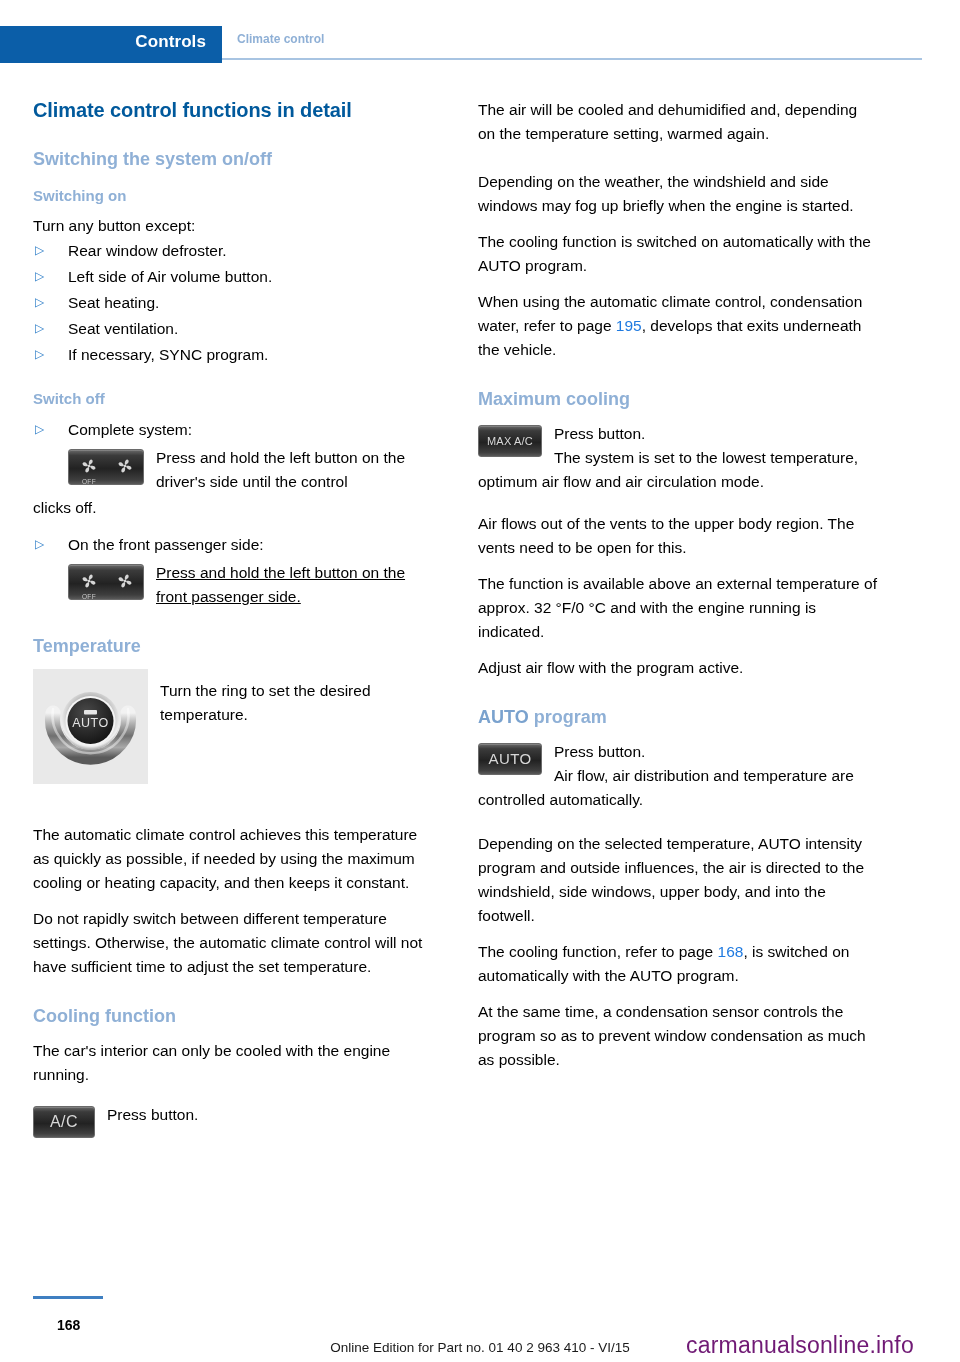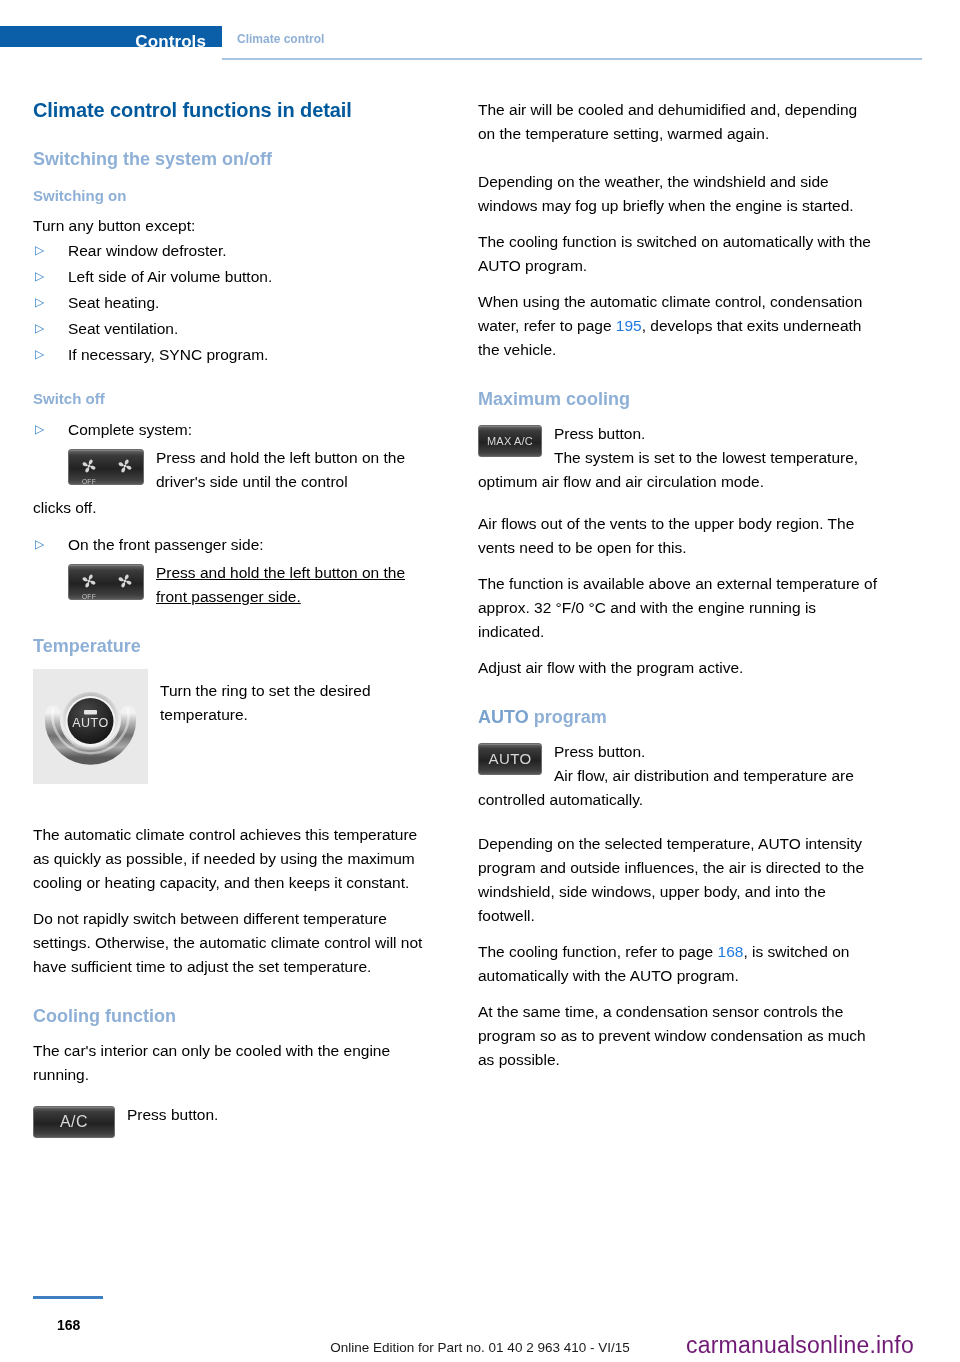--- a/index.html
+++ b/index.html
@@ -22,21 +22,21 @@
     left: 0;
     top: 0;
     width: 960px;
     height: 62px;
   }
   #tab-controls {
     position: absolute;
     left: 0;
     top: 26px;
     width: 222px;
-    height: 21px;
+    height: 37px;
     background: #0b5ea8;
   }
   #tab-controls .tab-label {
     position: absolute;
     right: 16px;
     top: 6px;
     color: #ffffff;
     font-size: 17px;
     font-weight: bold;
     letter-spacing: 0.1px;
@@ -153,21 +153,21 @@
     border-radius: 3px;
     border: 1px solid #6a6a6a;
     background: linear-gradient(180deg, #6a6a6a 0%, #3b3b3b 16%, #222222 55%, #3e3e3e 88%, #585858 100%);
     color: #d8d8d8;
     text-align: center;
     font-family: "Liberation Sans", sans-serif;
     box-shadow: inset 0 1px 0 rgba(255,255,255,0.18);
     overflow: hidden;
   }
   .btn-ac {
-    width: 82px;
+    width: 62px;
     height: 32px;
     line-height: 30px;
     font-size: 16px;
     letter-spacing: 0.5px;
   }
   .btn-maxac {
     width: 64px;
     height: 32px;
     line-height: 31px;
     font-size: 11px;

